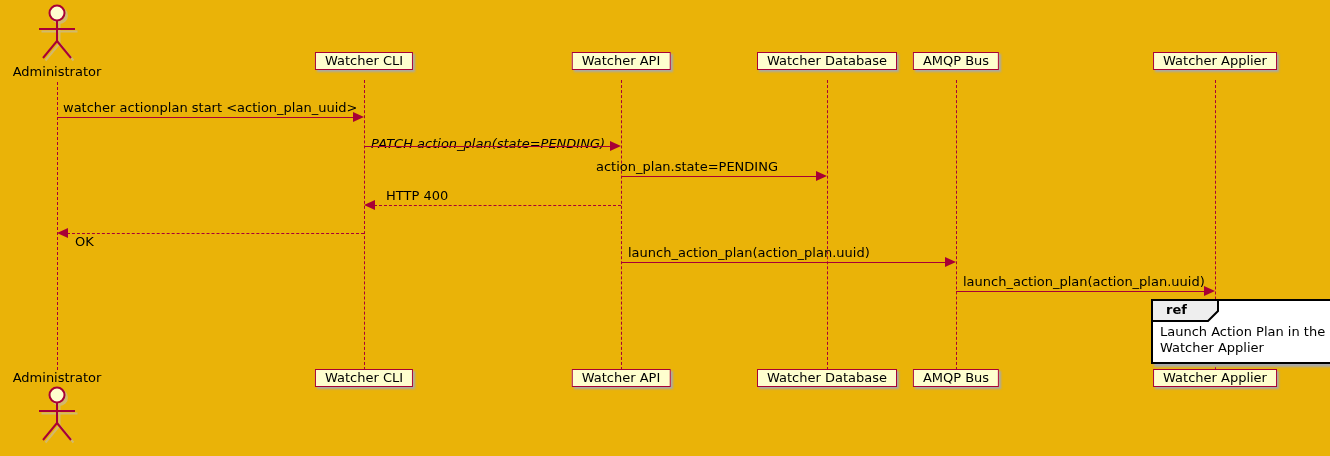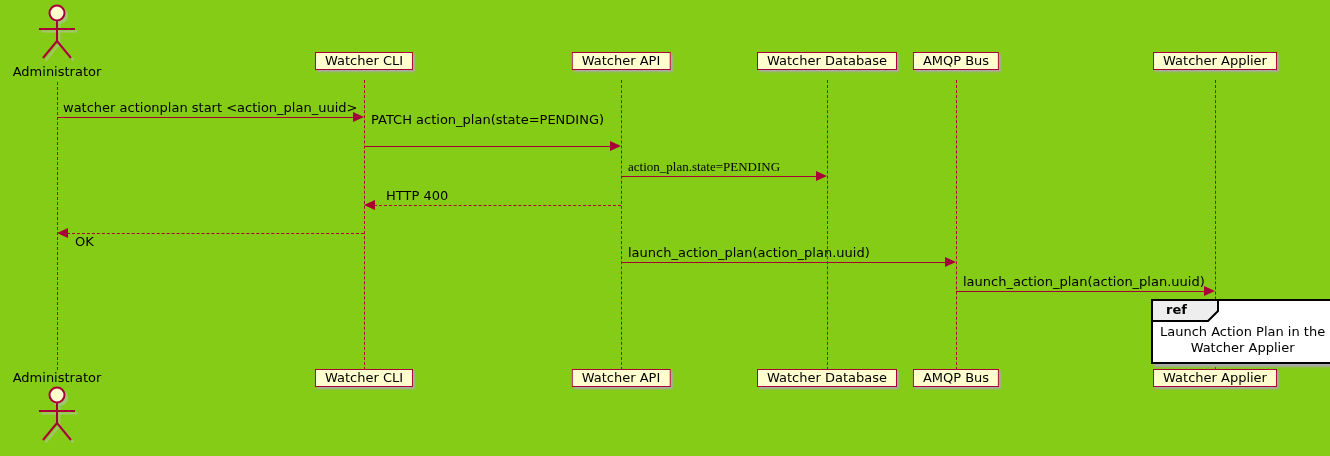--- a/index.html
+++ b/index.html
@@ -1,18 +1,18 @@
 <!DOCTYPE html>
 <html><head>
 <meta charset="utf-8">
 <style>
   * { margin:0; padding:0; box-sizing:border-box; }
   body { background:#ffffff; }
   #canvas {
-    position:relative; width:1330px; height:456px; background:#84cc16;
+    position:relative; width:1330px; height:456px; background:#eab308;
     font-family:"DejaVu Sans","Liberation Sans",sans-serif; font-size:13px; color:#000;
     overflow:hidden;
   }
   .lifeline { position:absolute; width:0; border-left:1px dashed #A80036; }
   .pbox {
     position:absolute; transform:translateX(-50%);
     background:#FEFECE; border:1.5px solid #A80036;
     padding:0 9px; white-space:nowrap; line-height:16px;
     box-shadow:2px 2px 2px #a9a9a9;
   }
@@ -26,21 +26,21 @@
     border-left:11px solid #A80036; }
   .arrow-l { position:absolute; width:0; height:0;
     border-top:5px solid transparent; border-bottom:5px solid transparent;
     border-right:11px solid #A80036; }
   .ref-box {
     position:absolute; left:1151px; top:299px; width:max-content; min-width:170px;
     background:#ffffff; border:2px solid #000000; box-shadow:3px 3px 2px #a9a9a9;
   }
   .ref-tab-svg { position:absolute; left:-2px; top:-2px; }
   .ref-keyword { position:absolute; left:13px; top:1px; font-weight:bold; }
-  .ref-text { margin:23px 7px 6px 7px; white-space:pre-line; line-height:16px;text-align:center; }
+  .ref-text { margin:23px 7px 6px 7px; white-space:pre-line; line-height:16px; }
 </style>
 </head>
 <body>
 
 <div id="canvas">
 
   <div class="lifeline" style="left:57px; top:82px; height:288px;"></div>
   <div class="lifeline" style="left:364px; top:80px; height:290px;"></div>
   <div class="lifeline" style="left:621px; top:80px; height:290px;"></div>
   <div class="lifeline" style="left:827px; top:80px; height:290px;"></div>
@@ -68,25 +68,25 @@
   <div class="pbox" style="left:364px; top:52px;">Watcher CLI</div>
   <div class="pbox" style="left:621px; top:52px;">Watcher API</div>
   <div class="pbox" style="left:827px; top:52px;">Watcher Database</div>
   <div class="pbox" style="left:956px; top:52px;">AMQP Bus</div>
   <div class="pbox" style="left:1215px; top:52px;">Watcher Applier</div>
 
   <div class="msg-label" style="left:63px; top:100px;">watcher actionplan start &lt;action_plan_uuid&gt;</div>
   <div class="msg-line" style="left:57px; top:117px; width:298px;"></div>
   <div class="arrow-r" style="left:353px; top:112px;"></div>
 
-  <div class="msg-label" style="left:371px; top:112px;">PATCH action_plan(state=PENDING)</div>
+  <div class="msg-label" style="left:371px; top:136px;font-style:italic;">PATCH action_plan(state=PENDING)</div>
   <div class="msg-line" style="left:364px; top:146px; width:248px;"></div>
   <div class="arrow-r" style="left:610px; top:141px;"></div>
 
-  <div class="msg-label" style="left:628px; top:159px;font-family:Liberation Serif, serif;">action_plan.state=PENDING</div>
+  <div class="msg-label" style="left:596px; top:159px;">action_plan.state=PENDING</div>
   <div class="msg-line" style="left:621px; top:176px; width:197px;"></div>
   <div class="arrow-r" style="left:816px; top:171px;"></div>
 
   <div class="msg-label" style="left:386px; top:188px;">HTTP 400</div>
   <div class="msg-line dashed" style="left:374px; top:205px; width:247px;"></div>
   <div class="arrow-l" style="left:364px; top:200px;"></div>
 
   <div class="msg-label" style="left:75px; top:234px;">OK</div>
   <div class="msg-line dashed" style="left:67px; top:233px; width:297px;"></div>
   <div class="arrow-l" style="left:57px; top:228px;"></div>

